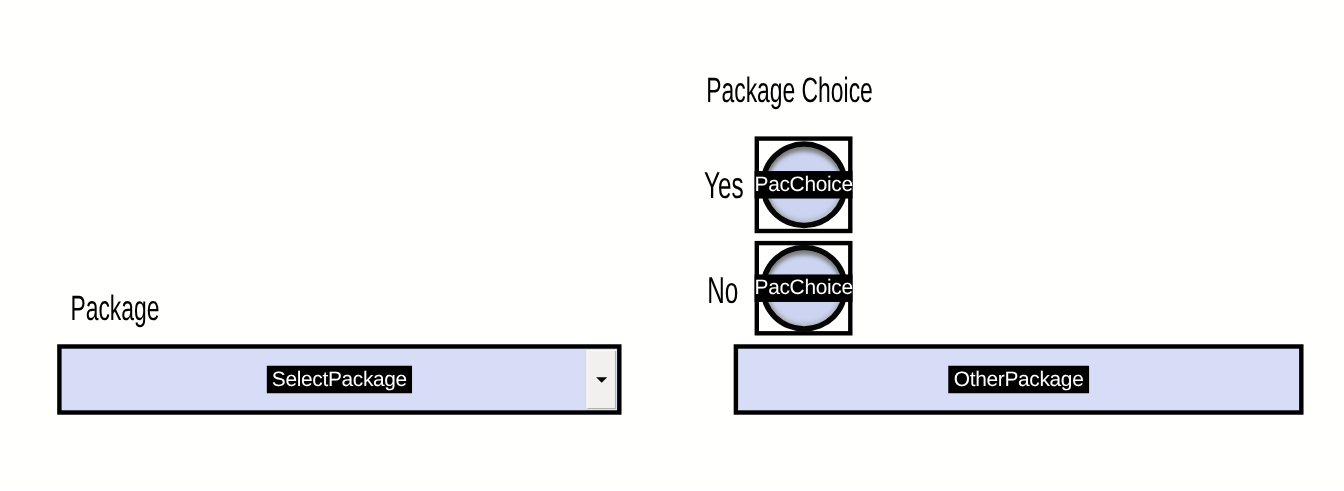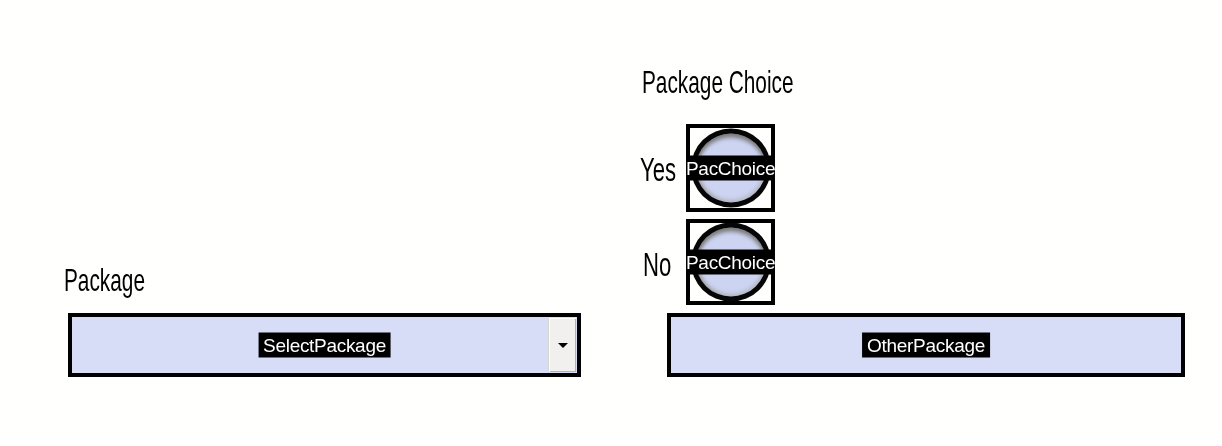--- a/index.html
+++ b/index.html
@@ -111,21 +111,21 @@
 
   <div class="label label-lg" style="left:643px; top:247px;">No</div>
 
   <div class="radio-cell" style="left:686px; top:219px; width:89px; height:86px;">
     <div class="radio-circle"></div>
     <div class="nameband band-full">PacChoice</div>
   </div>
 
   <div class="label label-md" style="left:64px; top:264px;">Package</div>
 
-  <div class="field" style="left:68px; top:313px; width:513px; height:64px;">
+  <div class="field" style="left:52px; top:313px; width:513px; height:64px;">
     <div class="nameband band-center">SelectPackage</div>
     <div class="combo-btn">
       <span class="arrow-down"></span>
     </div>
   </div>
 
   <div class="field" style="left:667px; top:313px; width:518px; height:64px;">
     <div class="nameband band-center">OtherPackage</div>
   </div>
 

